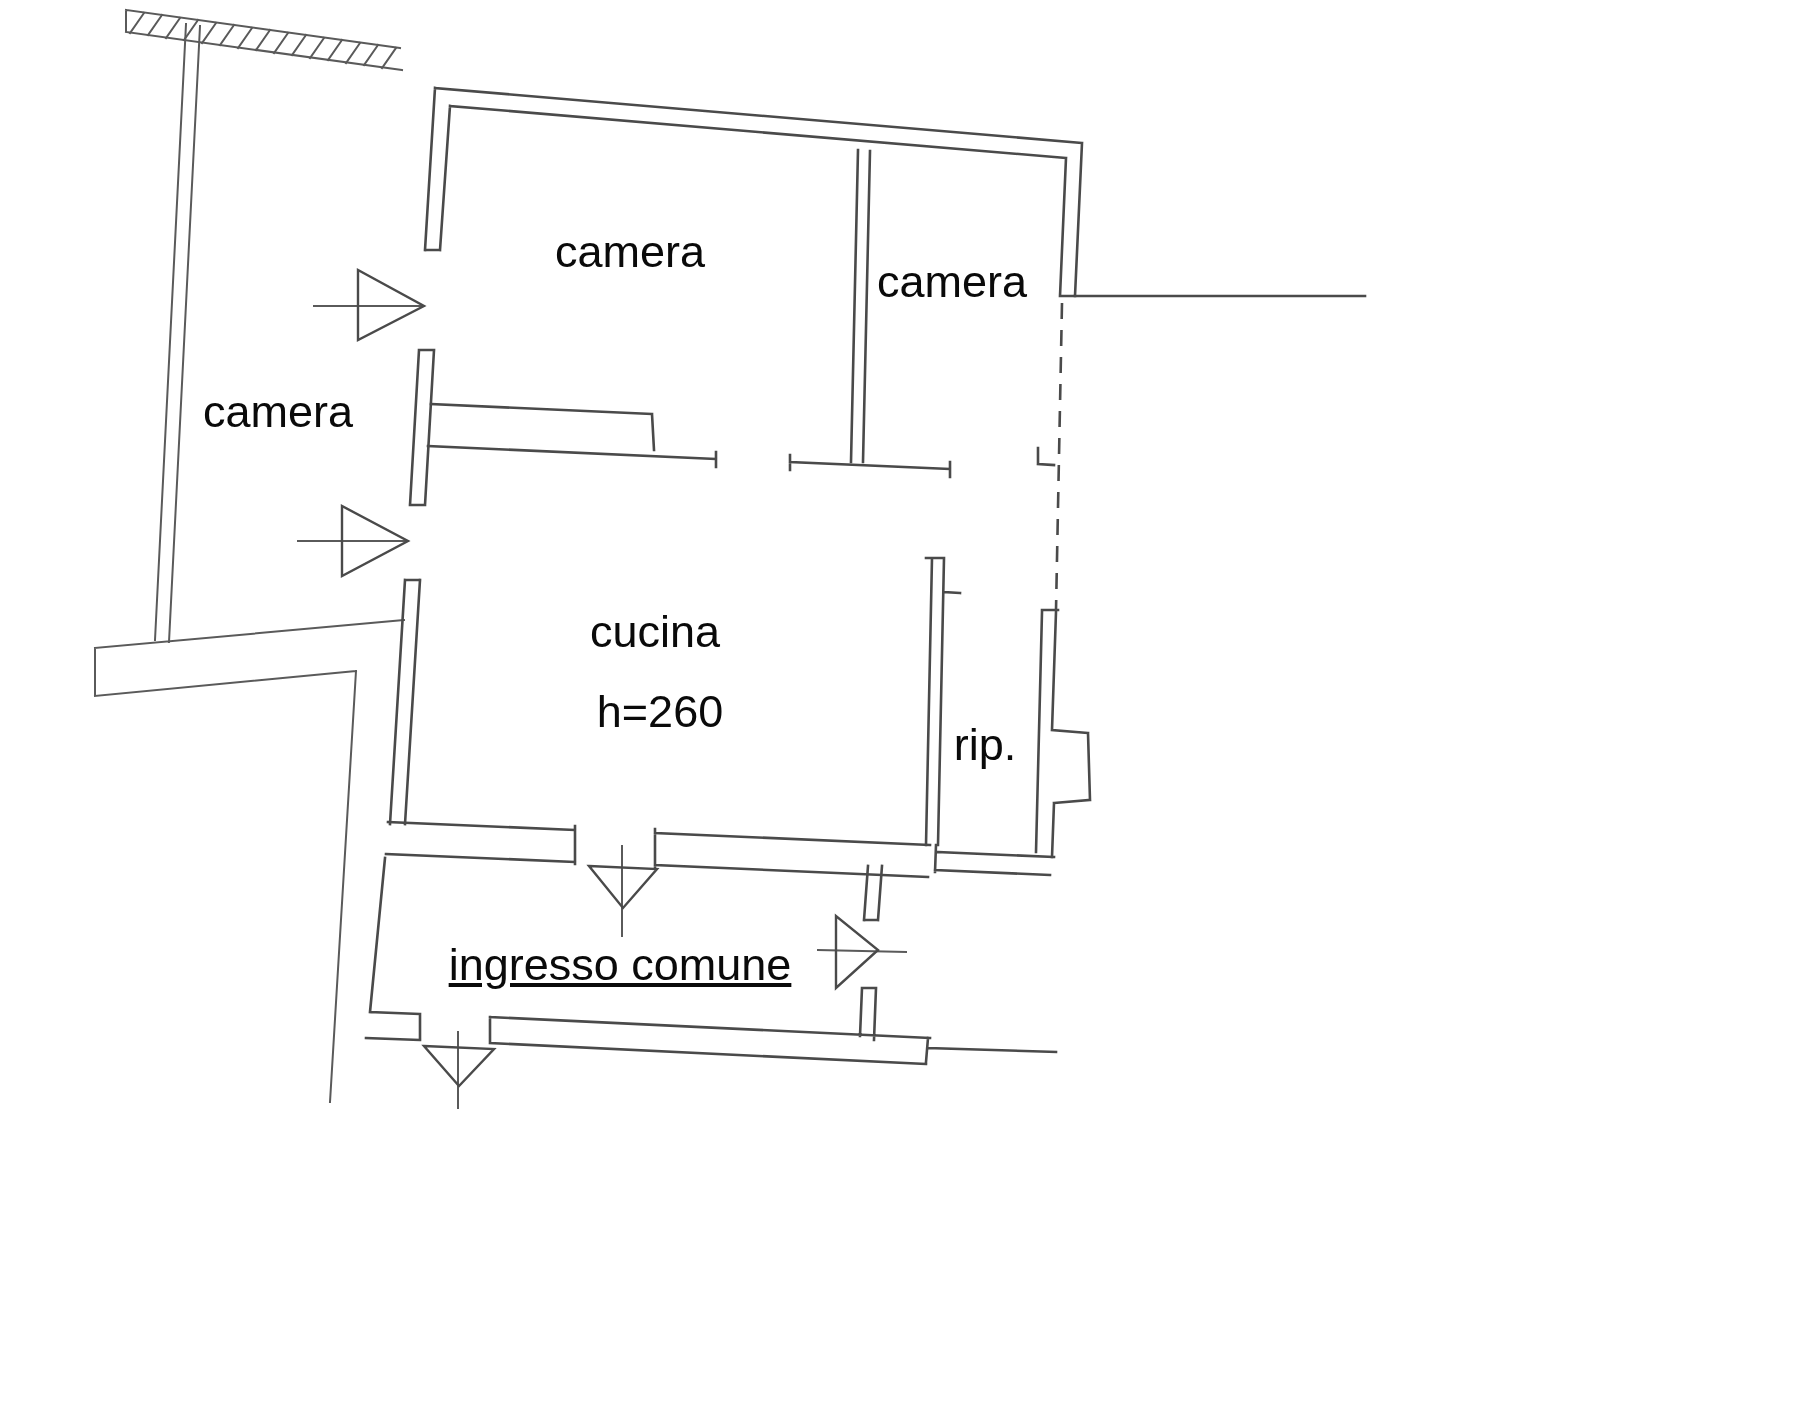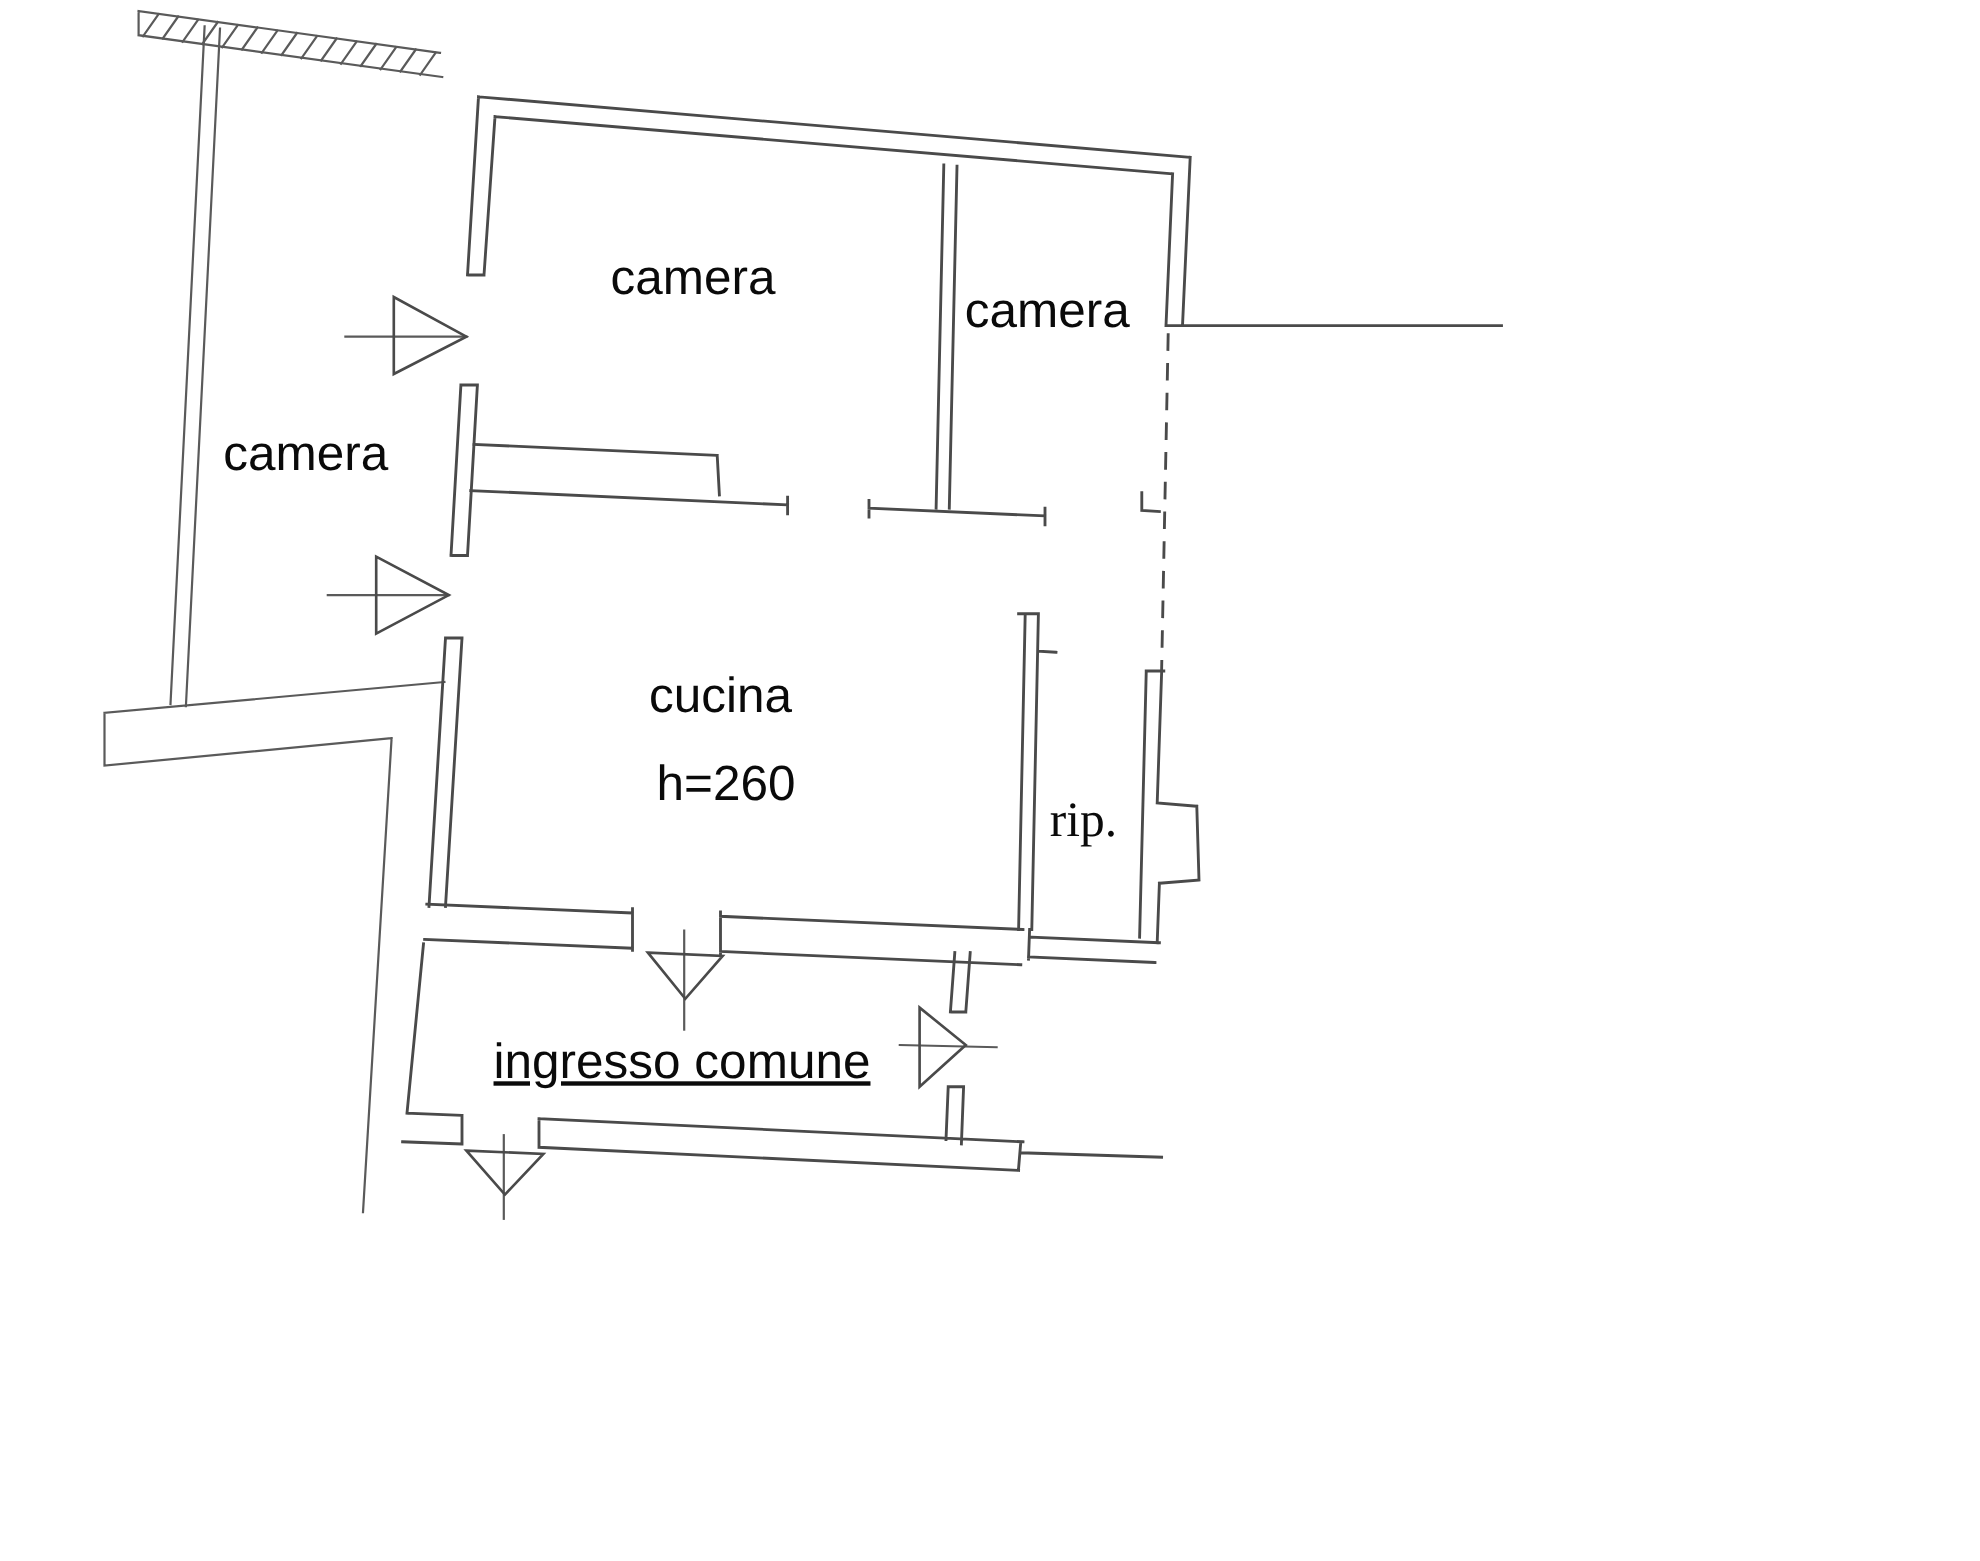--- a/index.html
+++ b/index.html
@@ -153,18 +153,18 @@
   <div class="room-label" style="left:630px;top:252px;">camera</div>
 
   <div class="room-label" style="left:952px;top:282px;">camera</div>
 
   <div class="room-label" style="left:278px;top:412px;">camera</div>
 
   <div class="room-label" style="left:655px;top:632px;">cucina</div>
 
   <div class="room-label" style="left:660px;top:712px;">h=260</div>
 
-  <div class="room-label" style="left:985px;top:745px;font-family:Liberation Serif, serif;">rip.</div>
+  <div class="room-label" style="left:985px;top:745px;">rip.</div>
 
 
   <div class="room-label" style="left:620px;top:965px;text-decoration:underline;">ingresso comune</div>
 
 </div>
 
 </body></html>

